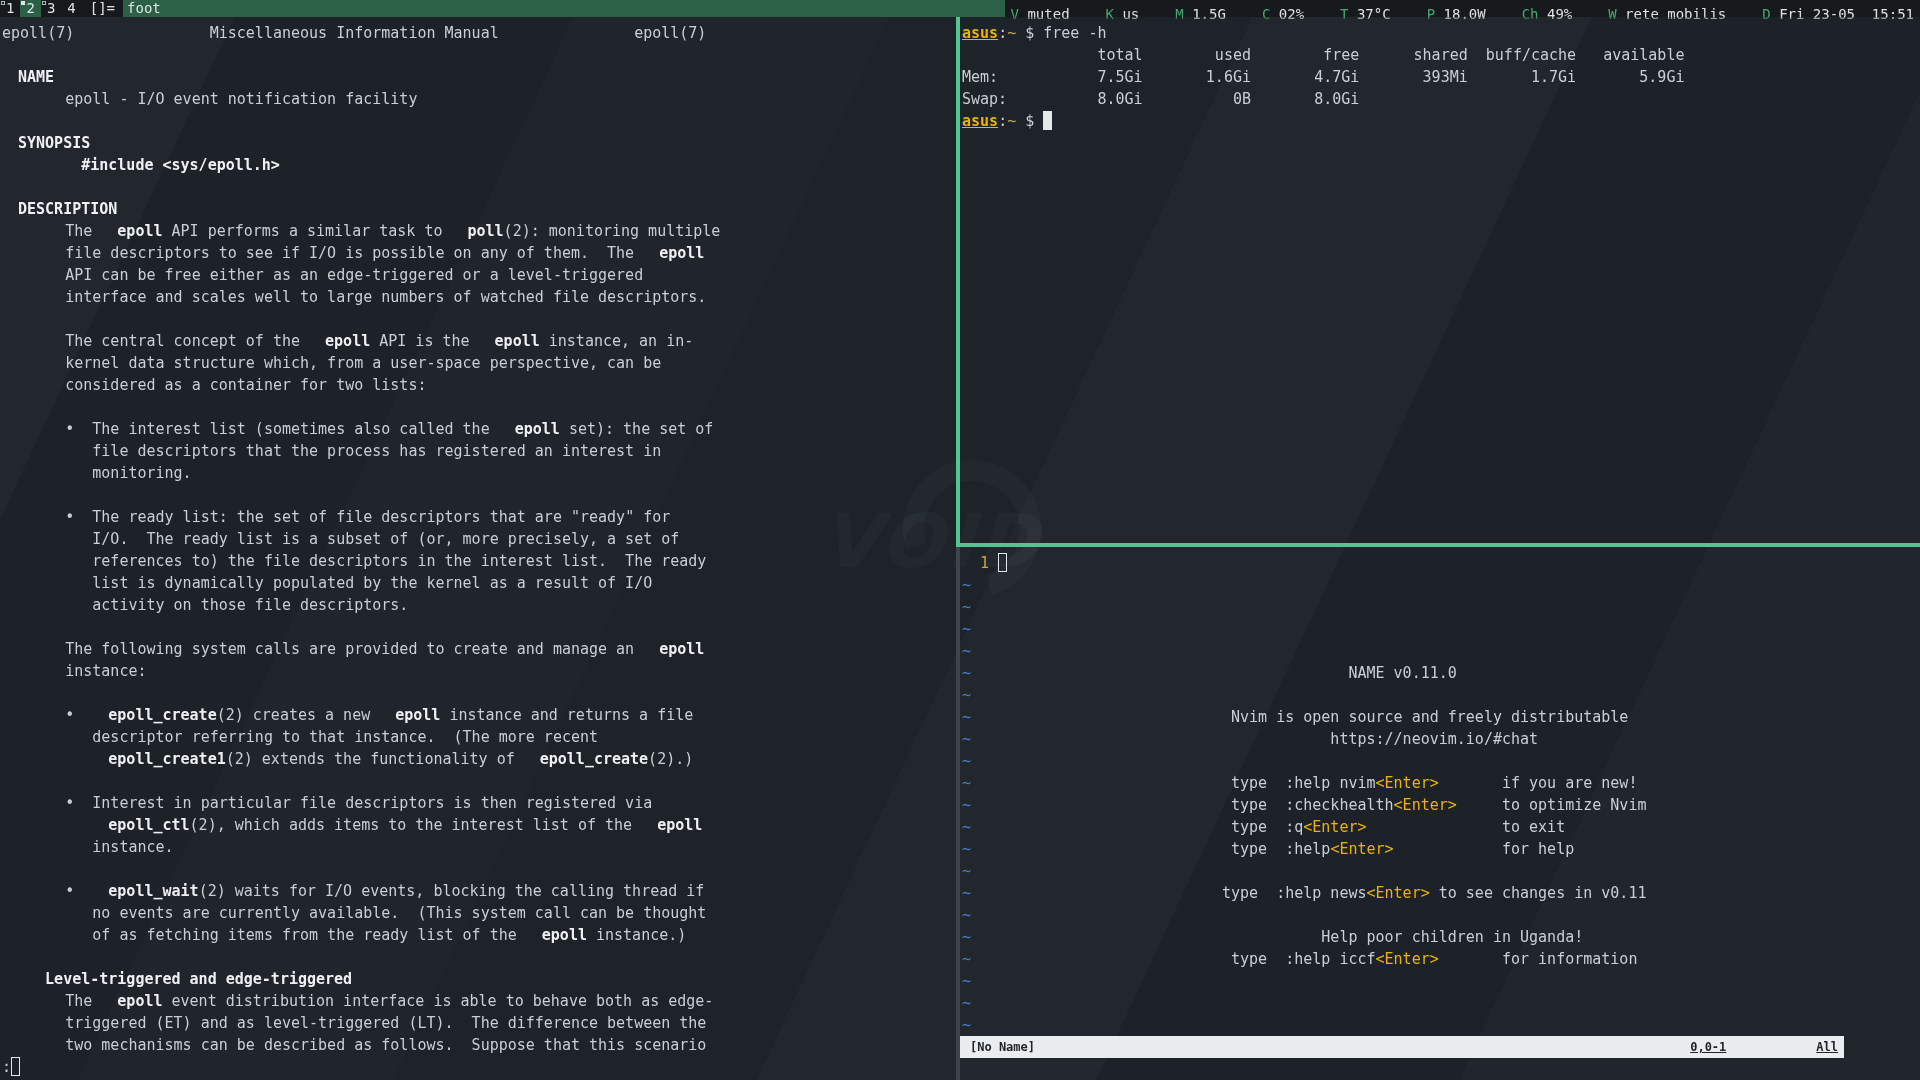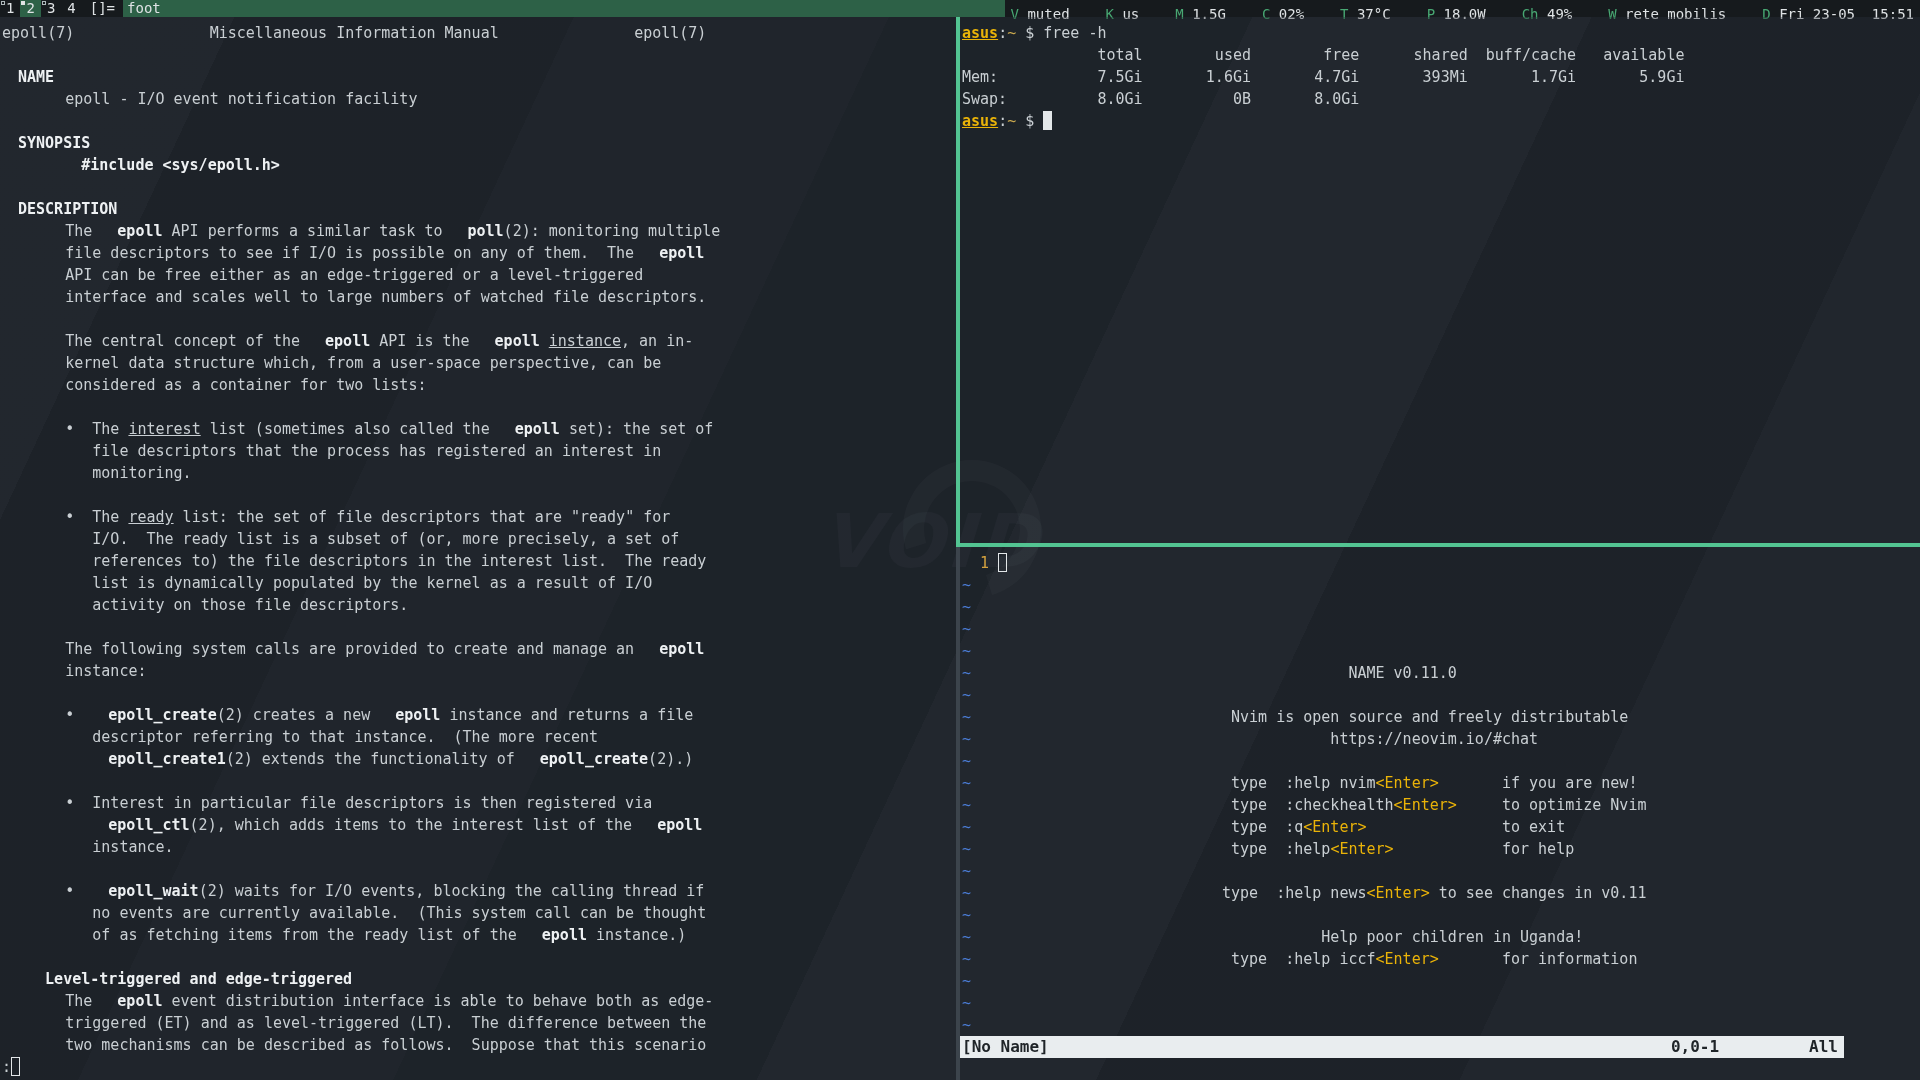--- a/index.html
+++ b/index.html
@@ -63,37 +63,37 @@
     margin:0;white-space:pre;
     font-family:"DejaVu Sans Mono",monospace;
     font-size:15px;line-height:22px;color:#c9cfd3;
   }
   .pane-man  pre{padding:5px 0 0 2px;}
   .pane-term pre{padding:5px 0 0 2px;}
   .gutter{position:absolute;left:2px;top:5px;}
   .intro{position:absolute;left:262px;top:115px;}
   
   .s-b{font-weight:bold;color:#eef1f3;padding-left:16px;}
-  .s-u{text-decoration:underline;}
+  .s-u{}
   .s-g{font-weight:bold;color:#eab308;text-decoration:underline;}
   .s-y{color:#c9a84e;}
   .s-blue{color:#eab308;}
   .s-gold{color:#d4a13e;}
   .s-tilde{color:#4b7cd6;}
   .s-cur{display:inline-block;width:9px;height:19px;background:#e3e7e9;vertical-align:-4px;}
   .s-curh{display:inline-block;width:9px;height:19px;border:1px solid #e3e7e9;box-sizing:border-box;vertical-align:-4px;}
   
   .statusline{
     position:absolute;left:0;top:489px;width:884px;height:22px;
     background:#e9edef;color:#1f2428;font-weight:bold;
-    font-size:16px;line-height:22px;white-space:pre;
+    font-size:12px;line-height:22px;white-space:pre;
     display:flex;justify-content:space-between;
-    padding:0 6px 0 2px;box-sizing:border-box;
-  }
-  .rulwrap{display:flex;}
+    padding:0 6px 0 10px;box-sizing:border-box;
+  }
+  .rulwrap{display:flex;text-decoration:underline;}
   .rulgap{display:inline-block;width:90px;}
 </style>
 </head>
 <body>
 
 <div class="wall">
   <div class="void-ring"></div>
   <div class="void-text">VOID</div>
 </div>
 

